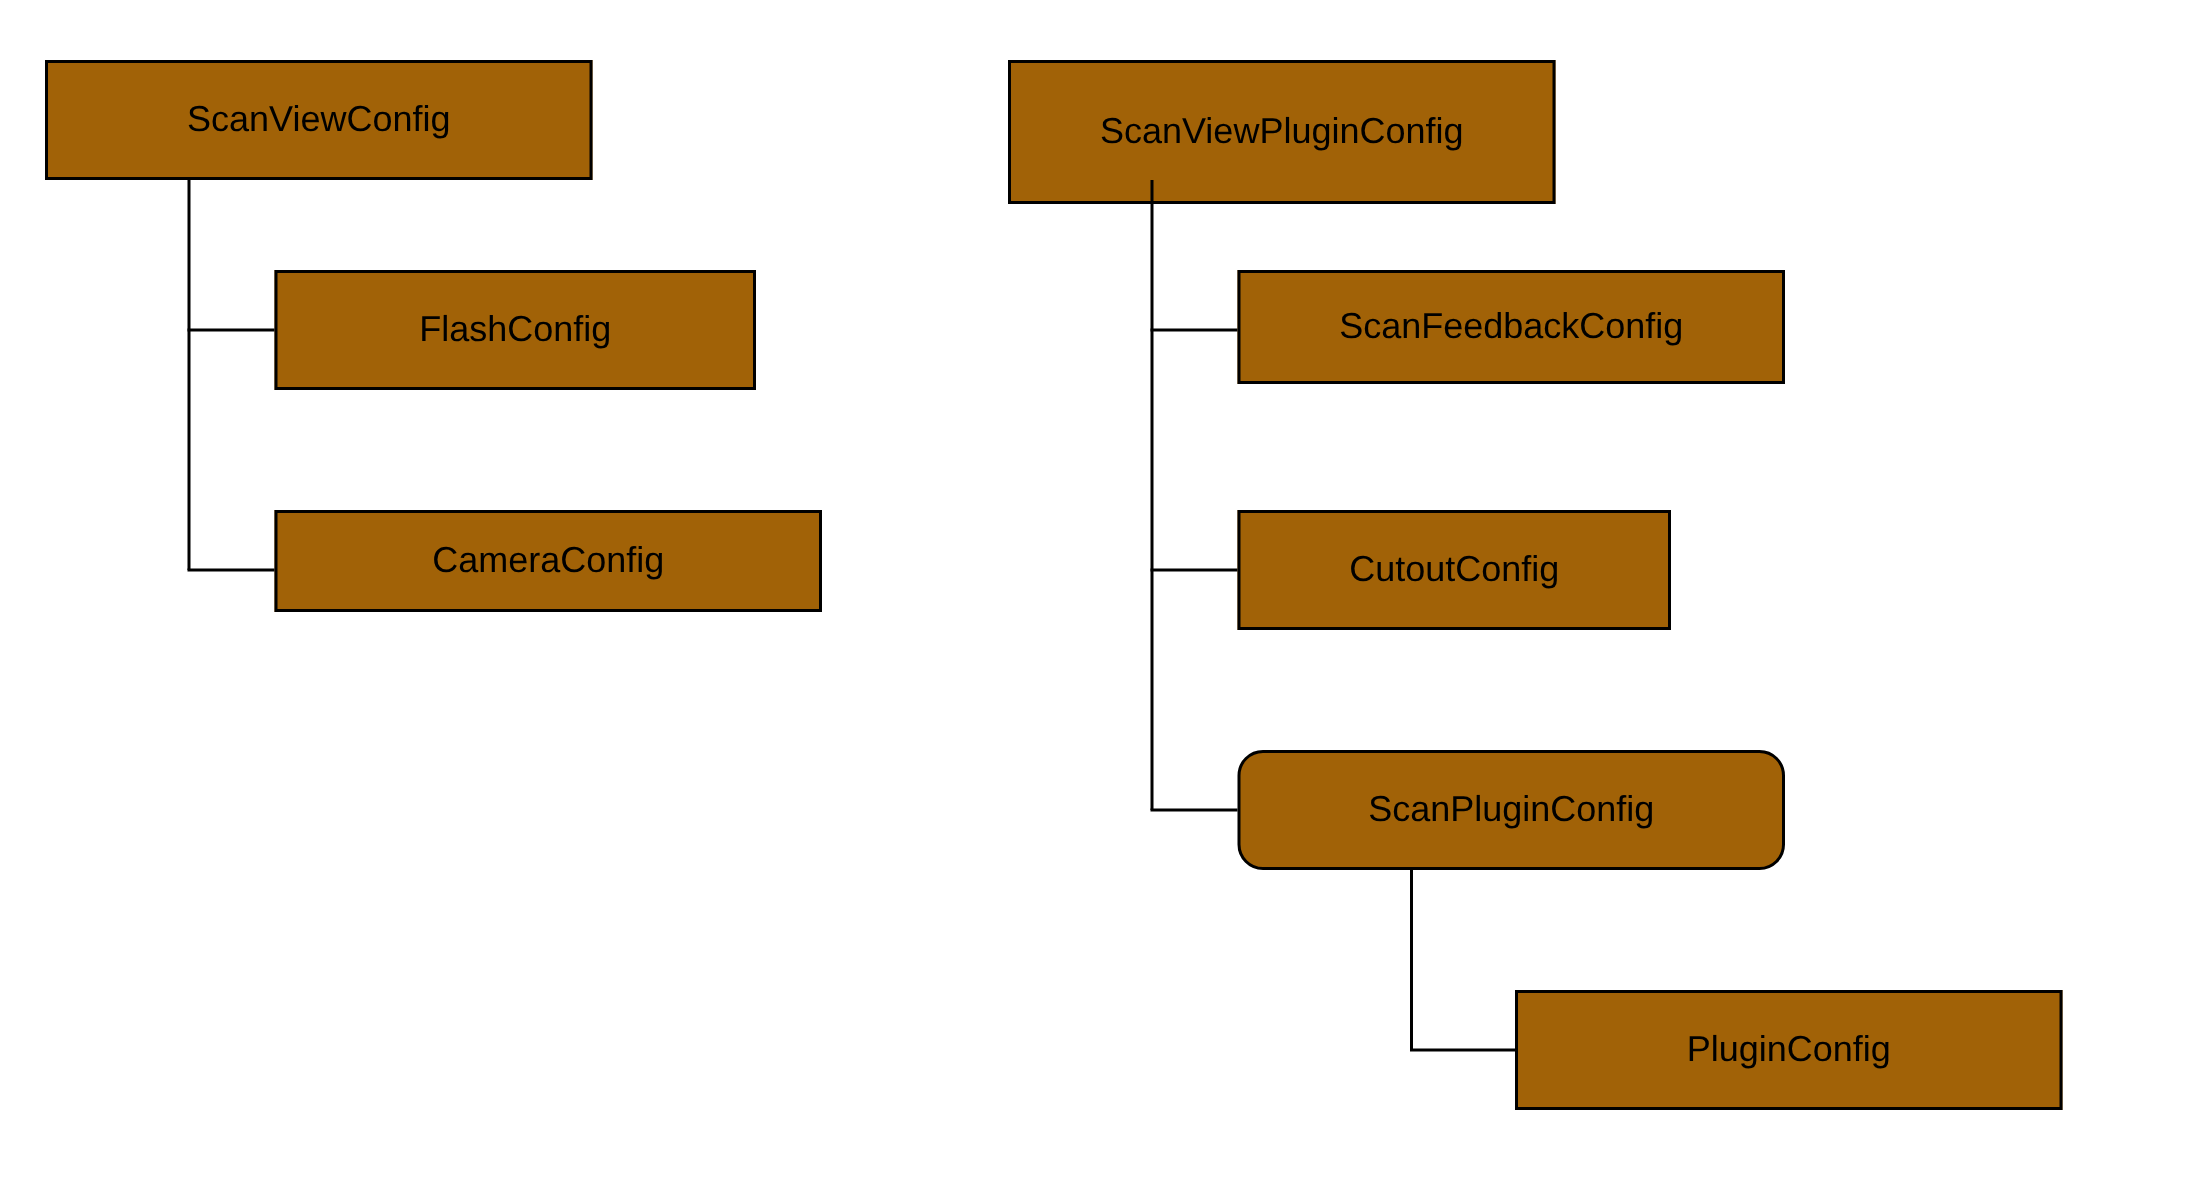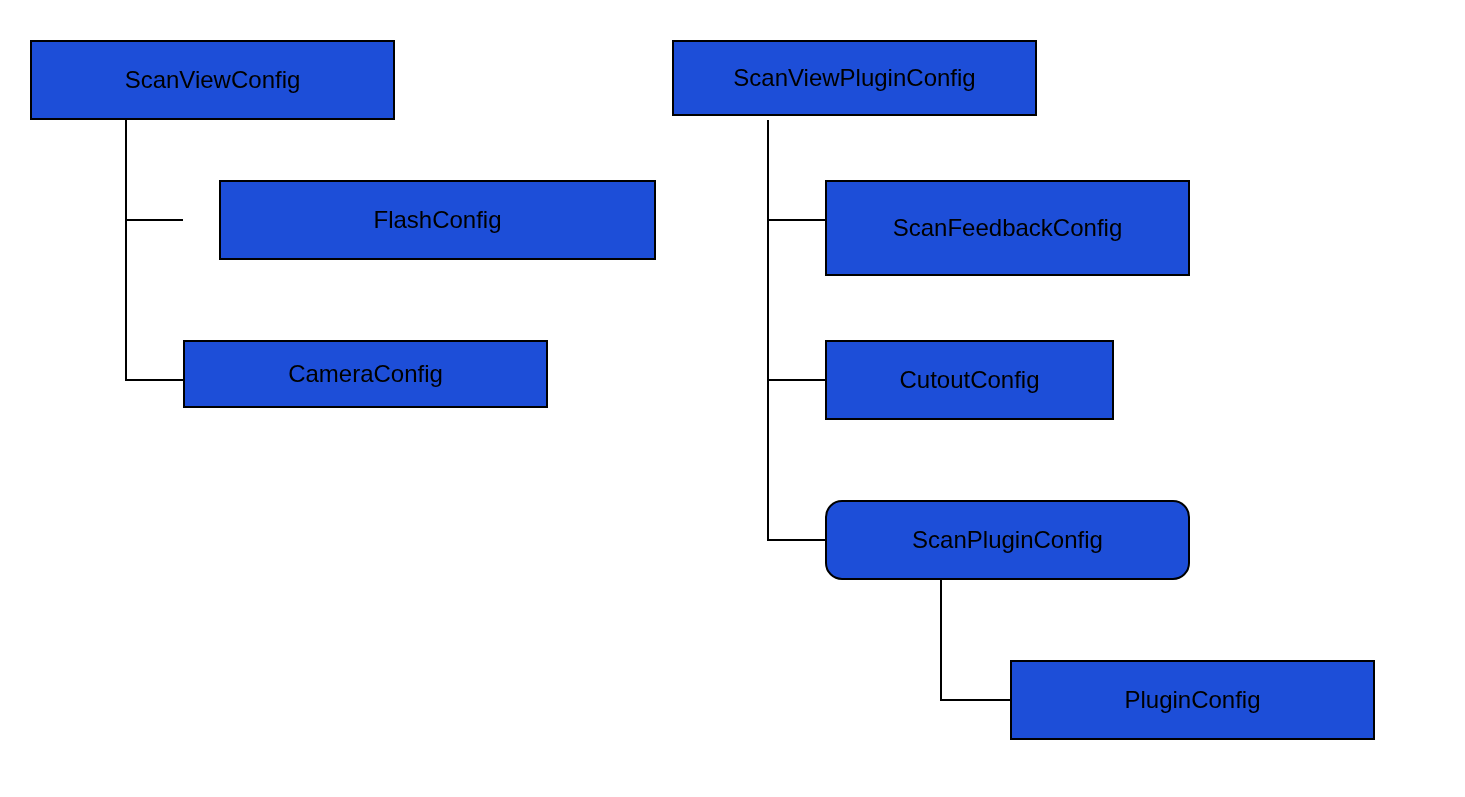--- a/index.html
+++ b/index.html
@@ -6,60 +6,60 @@
     margin: 0;
     padding: 0;
     width: 1465px;
     height: 797px;
     background: #fff;
     font-family: Arial, Helvetica, sans-serif;
   }
   .box {
     position: absolute;
     border: 2px solid #000;
-    background: #1d4ed8;
+    background: #a16207;
     display: flex;
     align-items: center;
     justify-content: center;
     font-size: 24px;
     box-sizing: border-box;
   }
   .hline, .vline {
     position: absolute;
     background: #000;
   }
   .hline { height: 2px; }
   .vline { width: 2px; }
 </style>
 </head>
 <body>
 
 <div class="box" style="left:30px; top:40px; width:365px; height:80px;">
   <span>ScanViewConfig</span>
 </div>
 
-<div class="box" style="left:183px; top:180px; width:437px; height:80px;margin-left:36px;">
+<div class="box" style="left:183px; top:180px; width:321px; height:80px;">
   <span>FlashConfig</span>
 </div>
 
 <div class="box" style="left:183px; top:340px; width:365px; height:68px;">
   <span>CameraConfig</span>
 </div>
 
 <div class="vline" style="left:125px; top:120px; height:260px;"></div>
 
 <div class="hline" style="left:125px; top:219px; width:58px;"></div>
 
 <div class="hline" style="left:125px; top:379px; width:58px;"></div>
 
-<div class="box" style="left:672px; top:40px; width:365px; height:76px;">
+<div class="box" style="left:672px; top:40px; width:365px; height:96px;">
   <span>ScanViewPluginConfig</span>
 </div>
 
-<div class="box" style="left:825px; top:180px; width:365px; height:96px;">
+<div class="box" style="left:825px; top:180px; width:365px; height:76px;">
   <span>ScanFeedbackConfig</span>
 </div>
 
 <div class="box" style="left:825px; top:340px; width:289px; height:80px;">
   <span>CutoutConfig</span>
 </div>
 
 <div class="box" style="left:825px; top:500px; width:365px; height:80px;border-radius:17px;">
   <span>ScanPluginConfig</span>
 </div>

